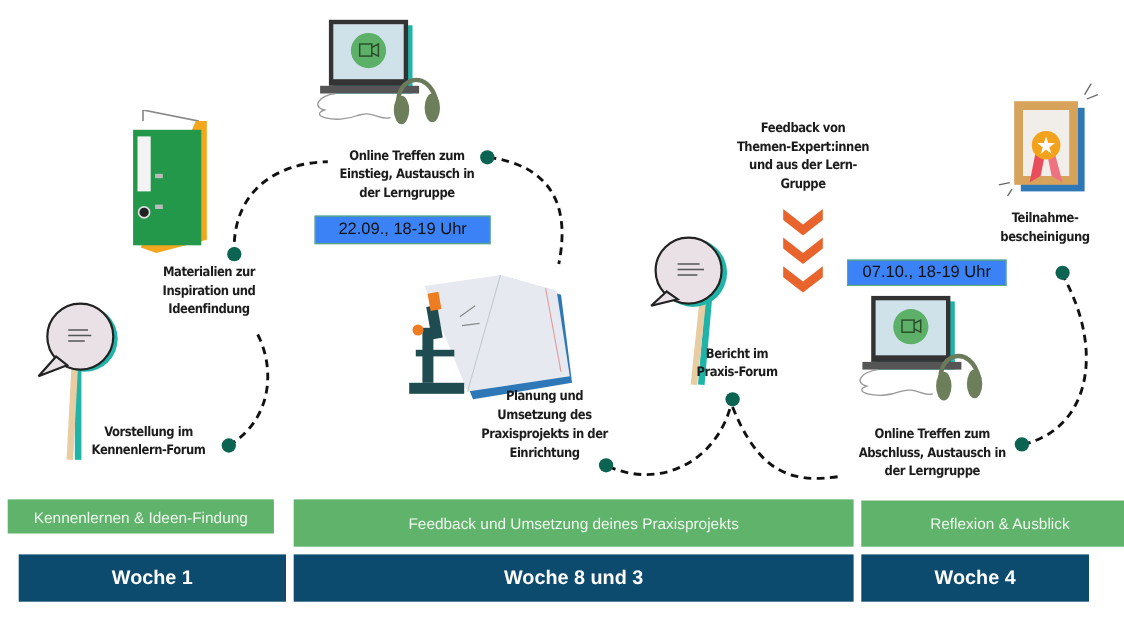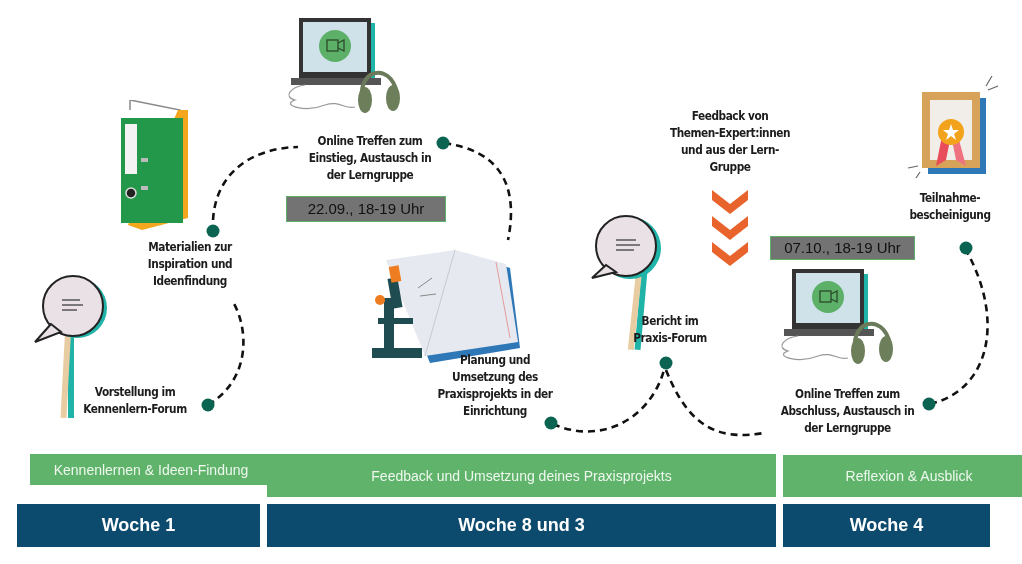--- a/index.html
+++ b/index.html
@@ -2,21 +2,21 @@
 <html><head>
 <meta charset="utf-8">
 <style>
   html, body { margin:0; padding:0; background:#ffffff; }
   body { width:1022px; height:564px; position:relative; overflow:hidden;
          font-family:"Liberation Sans", sans-serif; }
   .abs { position:absolute; }
   .label { position:absolute; text-align:center; font-family:"DejaVu Sans", sans-serif;
            font-weight:bold; font-size:12px; line-height:17px; color:#1c1c1c;
            letter-spacing:-0.5px; transform:scaleX(0.88); transform-origin:center top; }
-  .date-box { position:absolute; border:1.5px solid #5cb068; background:#737373;
+  .date-box { position:absolute; border:1.5px solid #5cb068; background:#3b82f6;
               font-family:"Liberation Sans", sans-serif; font-size:15px; color:#111;
               text-align:center; box-sizing:border-box; }
   .phase { position:absolute; background:#60b36b; color:#eef8ee;
            font-family:"Liberation Sans", sans-serif; font-size:14px;
            display:flex; align-items:center; justify-content:center; }
   .week { position:absolute; background:#0c4a6e; color:#ffffff;
           font-family:"Liberation Sans", sans-serif; font-weight:bold; font-size:18px;
           display:flex; align-items:center; justify-content:center; }
   svg.paths { position:absolute; left:0; top:0; }
 </style>
@@ -168,19 +168,19 @@
 Praxis-Forum</span></div>
 <div class="label" style="left:760px;top:386px;width:175px;"><span style="white-space:pre-line">Online Treffen zum
 Abschluss, Austausch in
 der Lerngruppe</span></div>
 <div class="label" style="left:885px;top:190px;width:130px;"><span style="white-space:pre-line">Teilnahme-
 bescheinigung</span></div>
 
 <div class="date-box" style="left:286px;top:196px;width:160px;height:26px;line-height:23px;">22.09., 18-19 Uhr</div>
 <div class="date-box" style="left:770px;top:236px;width:145px;height:24px;line-height:21px;">07.10., 18-19 Uhr</div>
 
-<div class="phase" style="left:30px;top:454px;width:242px;height:31px;">Kennenlernen &amp; Ideen-Findung</div>
+<div class="phase" style="left:7px;top:454px;width:242px;height:31px;">Kennenlernen &amp; Ideen-Findung</div>
 <div class="phase" style="left:267px;top:454px;width:509px;height:43px;">Feedback und Umsetzung deines Praxisprojekts</div>
 <div class="phase" style="left:783px;top:455px;width:252px;height:42px;">Reflexion &amp; Ausblick</div>
 
 <div class="week" style="left:17px;top:504px;width:243px;height:43px;">Woche 1</div>
 <div class="week" style="left:267px;top:504px;width:509px;height:43px;">Woche 8 und 3</div>
 <div class="week" style="left:783px;top:504px;width:207px;height:43px;">Woche 4</div>
 
 </body></html>

